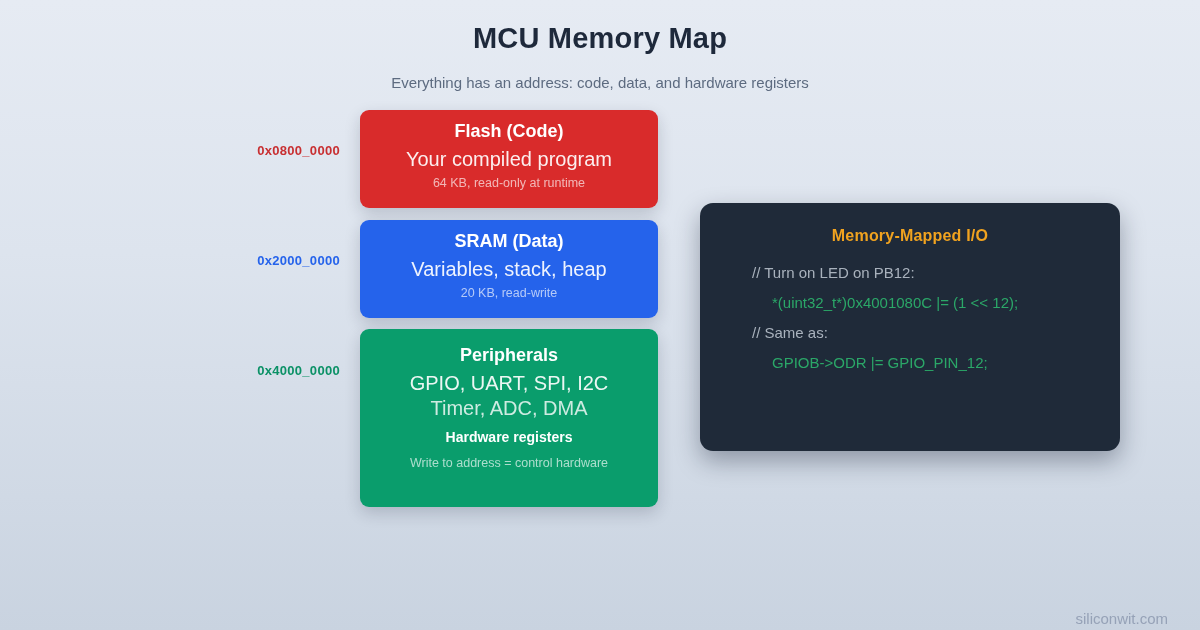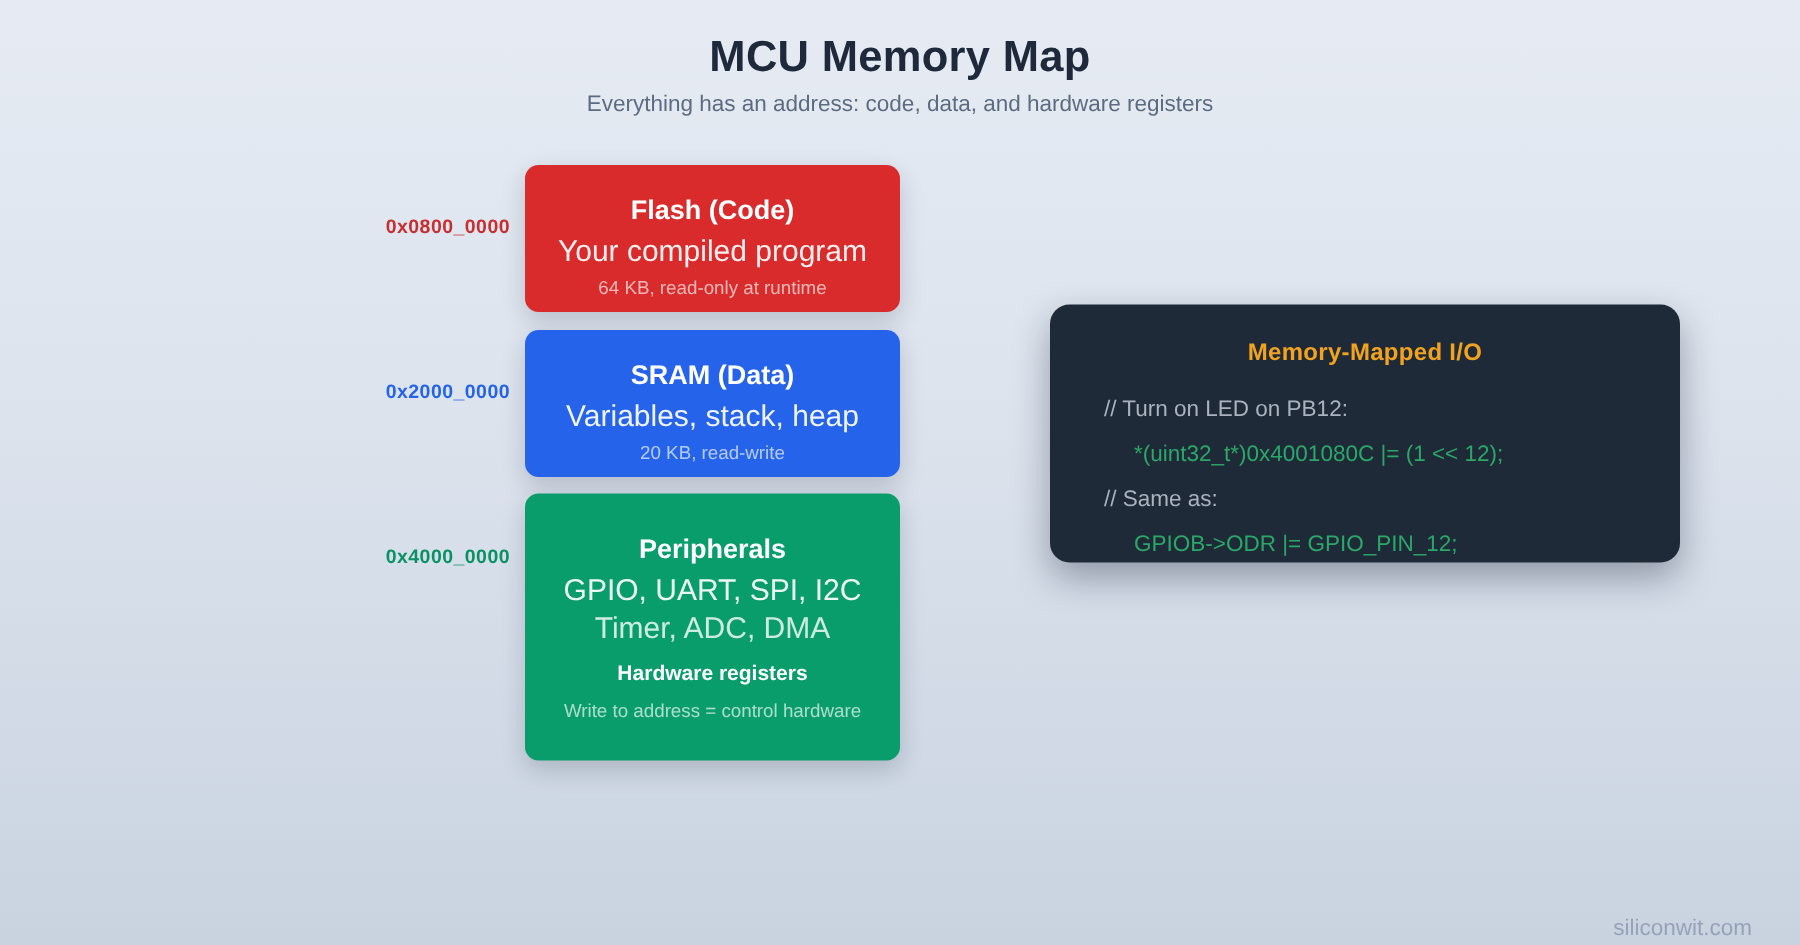--- a/index.html
+++ b/index.html
@@ -18,21 +18,21 @@
     top: 22px; left: 0; width: 100%;
     margin: 0;
     text-align: center;
     font-size: 29px;
     font-weight: bold;
     color: #1e293b;
     letter-spacing: 0.2px;
   }
   .page-subtitle {
     position: absolute;
-    top: 61px; left: 0; width: 100%;
+    top: 74px; left: 0; width: 100%;
     margin: 0;
     text-align: center;
     font-size: 15px;
     color: #5d6b80;
   }
 
   
   .addr {
     position: absolute;
     right: 860px;          
@@ -42,51 +42,50 @@
     letter-spacing: 0.3px;
     white-space: nowrap;
   }
   .addr-flash  { top: 143px; color: #c82f31; margin-left: 35px; }
   .addr-sram   { top: 253px; color: #2563eb; }
   .addr-periph { top: 363px; color: #0b9166; }
 
   
   .block {
     position: absolute;
-    left: 350px;
-    width: 250px;
+    left: 360px;
+    width: 298px;
     box-sizing: border-box;
     border-radius: 9px;
     color: #ffffff;
     text-align: center;
     display: flex;
     flex-direction: column;
     align-items: center;
-    justify-content: center;
     padding-top: 10px;
     box-shadow: 0 6px 16px rgba(15, 23, 42, 0.18);
   }
   .block-flash  { top: 110px; height: 98px;  background: #d92b2b; }
   .block-sram   { top: 220px; height: 98px;  background: #2563eb; }
-  .block-periph { top: 329px; height: 178px; background: #0a9d6c; padding-top: 0; }
+  .block-periph { top: 329px; height: 178px; background: #0a9d6c; padding-top: 15px; }
 
   .block-title { font-size: 18px; font-weight: bold; line-height: 22px; }
   .block-line  { font-size: 20px; line-height: 17px; margin-top: 9px;  color: rgba(255,255,255,0.92); }
   .block-line.dim { margin-top: 8px; color: rgba(255,255,255,0.80); }
   .block-strong { font-size: 14px; font-weight: bold; line-height: 17px; margin-top: 12px; color: #ffffff; }
   .block-meta  { font-size: 12.5px; line-height: 15px; margin-top: 8px; color: rgba(255,255,255,0.66); }
   .block-periph .block-meta { margin-top: 10px; }
 
   
   .panel {
     position: absolute;
     left: 700px; top: 203px;
-    width: 420px; height: 172px;
+    width: 420px; height: 248px;
     box-sizing: border-box;
-    padding: 24px 36px 0;
+    padding: 24px 52px 0;
     background: #1f2a39;
     border-radius: 13px;
     box-shadow: 0 10px 24px rgba(15, 23, 42, 0.35);
   }
   .panel-title {
     margin: 0 0 19px;
     text-align: center;
     font-size: 16px;
     font-weight: bold;
     letter-spacing: 0.2px;

